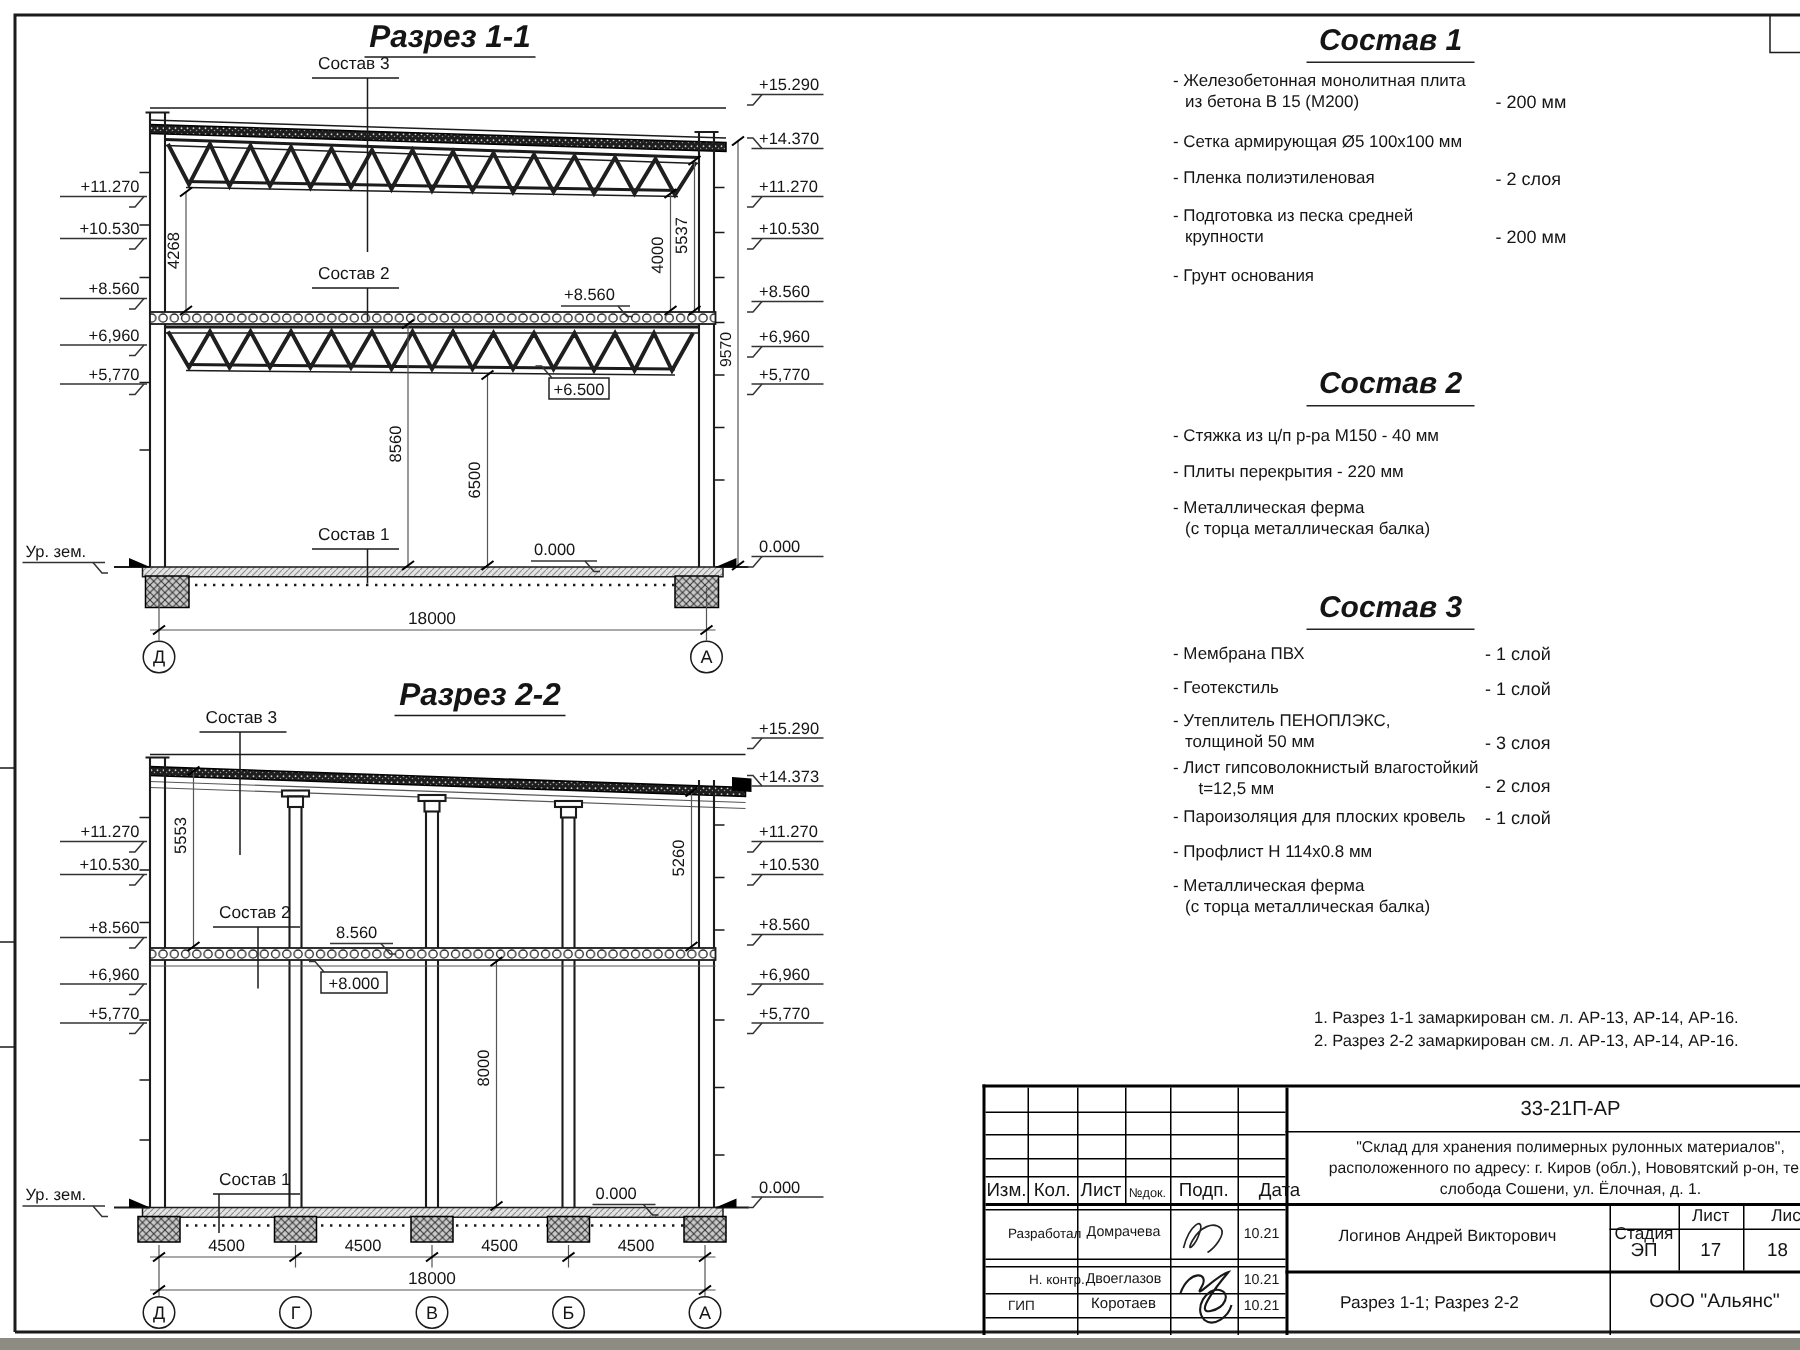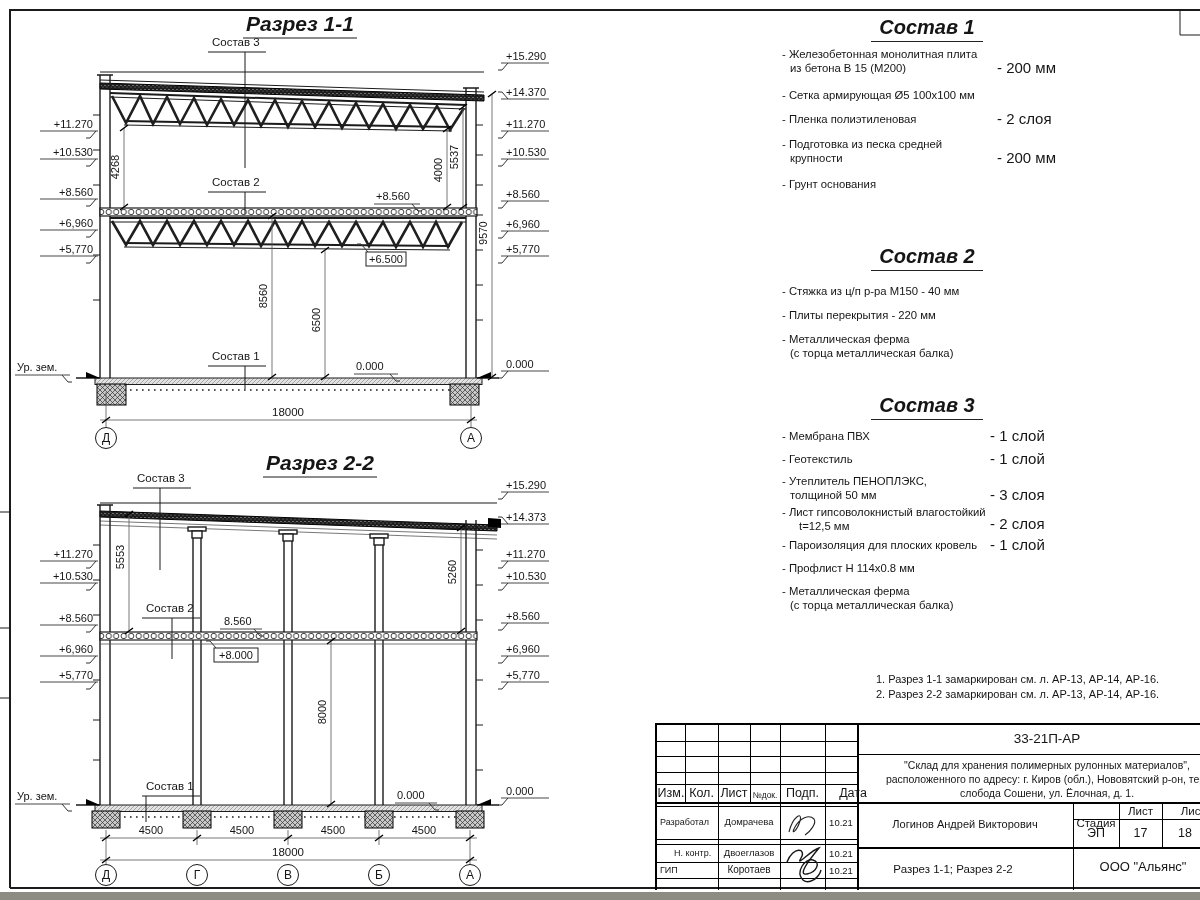--- a/index.html
+++ b/index.html
@@ -15,27 +15,27 @@
   .web{stroke:#1f1f1f;stroke-width:2.6;fill:none;}
   .ul{stroke:#333;stroke-width:0.9;fill:none;}
   .tick{stroke:#333;stroke-width:1;fill:none;}
   .slash{stroke:#000;stroke-width:1.4;fill:none;}
   
   .panel-title{position:absolute;width:290px;text-align:center;font-size:20px;font-style:italic;font-weight:bold;}
   .panel-title span{display:inline-block;border-bottom:1.5px solid #222;padding:0 8px 2px;}
   .itm{position:absolute;left:782px;width:300px;font-size:11.3px;line-height:14px;}
   .itm .l2{margin-left:8px;}
   .itm .l2t{margin-left:17px;}
-  .val{position:absolute;width:80px;font-size:15px;line-height:14px;}
+  .val{position:absolute;width:80px;font-size:12px;line-height:14px;}
   .note-line{font-size:11px;line-height:14.5px;}
   
   #tblock{position:absolute;left:655px;top:723px;width:545px;height:165px;border-left:2px solid #000;border-top:2px solid #000;}
   .vl,.hl{position:absolute;background:#000;}
   .tbt{position:absolute;text-align:center;}
-  .tbl{position:absolute;text-align:left;}
+  .tbl{position:absolute;text-align:left;margin-left:12px;}
   #bottom-strip{position:absolute;left:0;top:892px;width:1200px;height:8px;background:#8c8c82;}
 </style>
 </head>
 <body>
 
 <svg class="abs" style="left:0;top:0" width="1200" height="900" viewBox="0 0 1200 900">
   <defs>
     <pattern id="roofDark" width="4" height="4" patternUnits="userSpaceOnUse">
       <rect width="4" height="4" fill="#1e1e1e"></rect>
       <circle cx="1" cy="1.5" r="0.6" fill="#cfcfcf"></circle>

